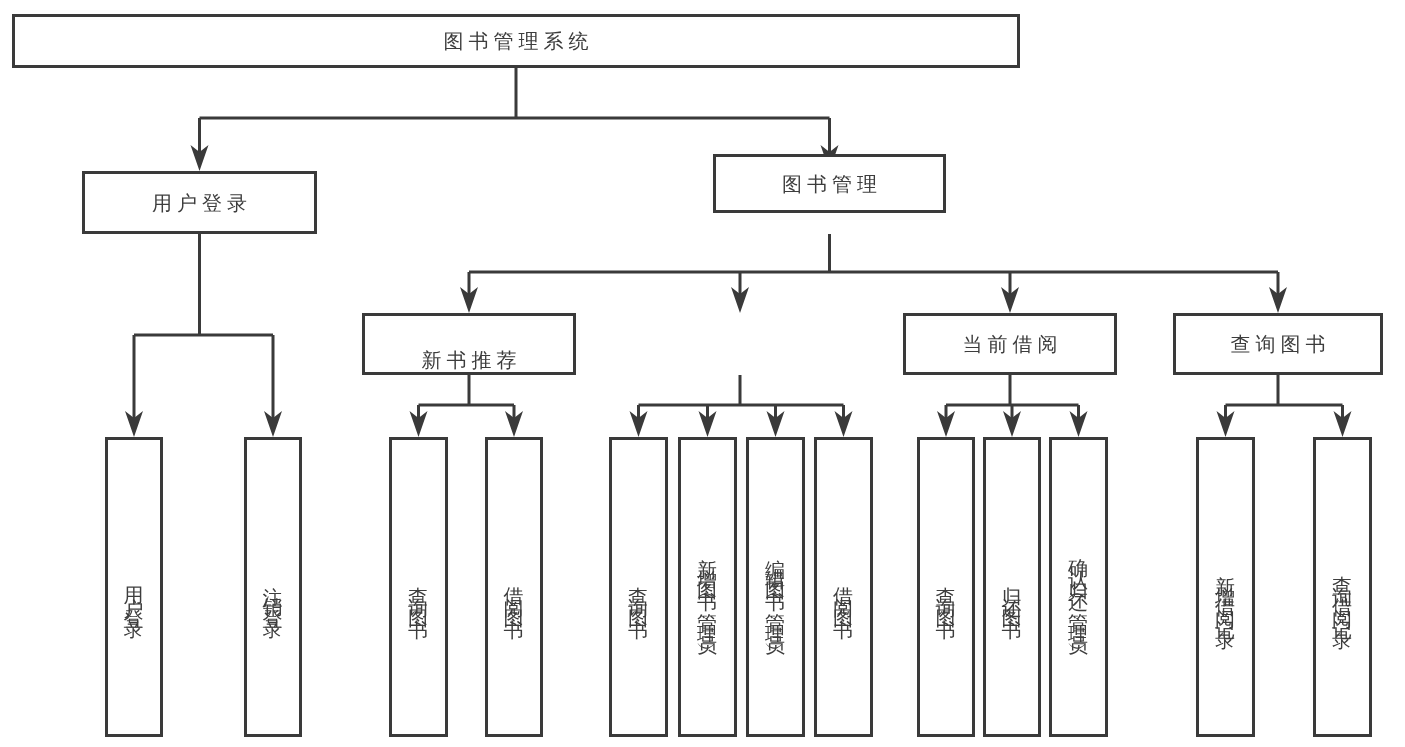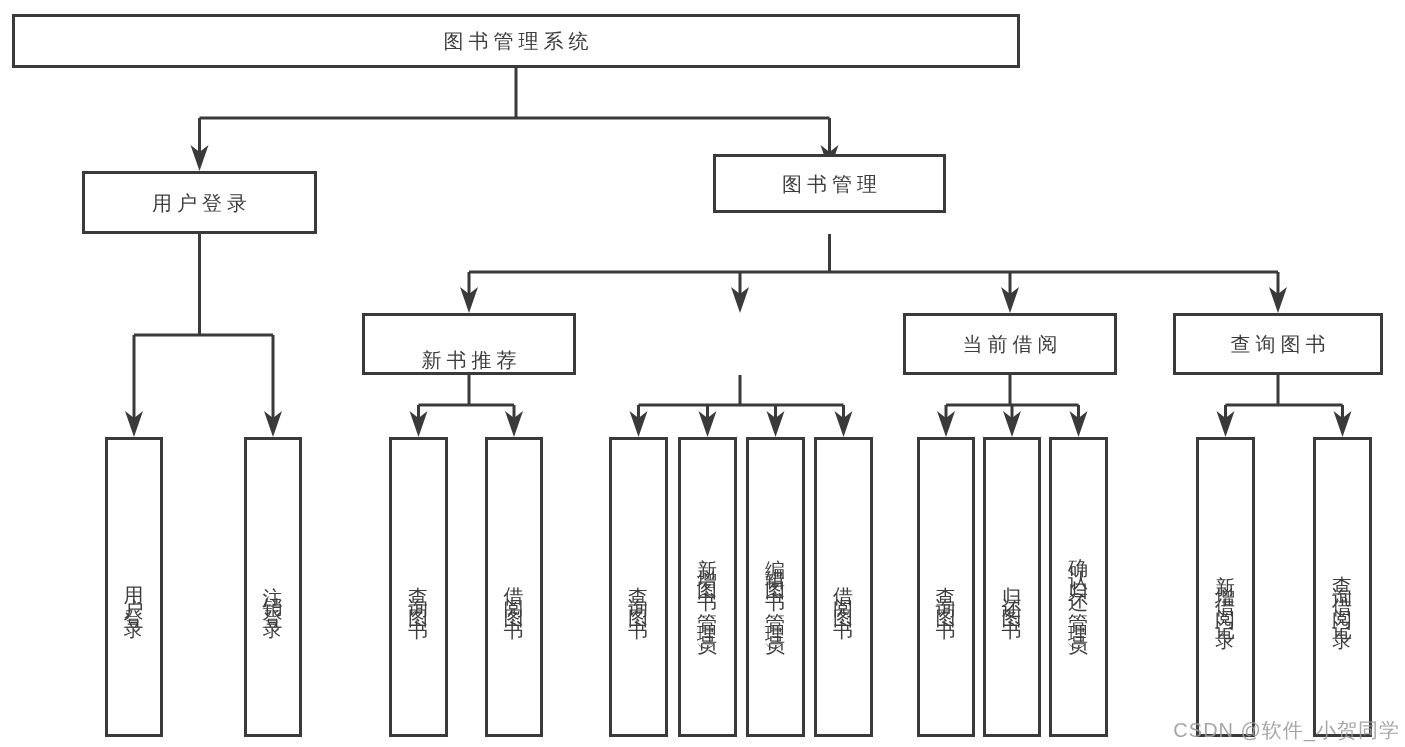--- a/index.html
+++ b/index.html
@@ -51,21 +51,20 @@
       <polygon points="775.5,437 766.5,411 775.5,418 784.5,411" fill="#3a3a3a"></polygon>
       <polygon points="843.5,437 834.5,411 843.5,418 852.5,411" fill="#3a3a3a"></polygon>
       <polygon points="1010,313 1001,287 1010,294 1019,287" fill="#3a3a3a"></polygon>
       <polygon points="946,437 937,411 946,418 955,411" fill="#3a3a3a"></polygon>
       <polygon points="1012,437 1003,411 1012,418 1021,411" fill="#3a3a3a"></polygon>
       <polygon points="1078.5,437 1069.5,411 1078.5,418 1087.5,411" fill="#3a3a3a"></polygon>
       <polygon points="1278,313 1269,287 1278,294 1287,287" fill="#3a3a3a"></polygon>
       <polygon points="1225.5,437 1216.5,411 1225.5,418 1234.5,411" fill="#3a3a3a"></polygon>
       <polygon points="1342.5,437 1333.5,411 1342.5,418 1351.5,411" fill="#3a3a3a"></polygon>
     </svg>
-  <div class="watermark">CSDN @软件_小贺同学</div>
 <div class="box h-box" style="left: 12px; top: 14px; width: 1008px; height: 54px;">
       <span class="box-label">图书管理系统</span>
     </div>
     <div class="box h-box" style="left: 82px; top: 171px; width: 235px; height: 63px;">
       <span class="box-label">用户登录</span>
     </div>
     <div class="box v-box" style="left: 105px; top: 437px; width: 58px; height: 300px;">
       <span class="box-label">用户登录</span>
     </div>
     <div class="box v-box" style="left: 244px; top: 437px; width: 58px; height: 300px;">

